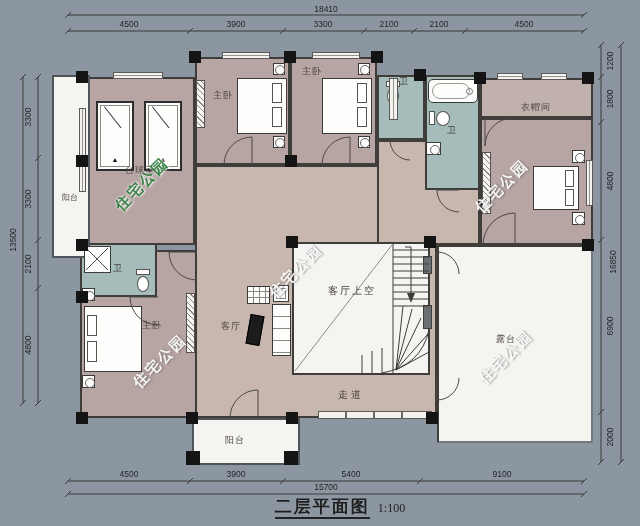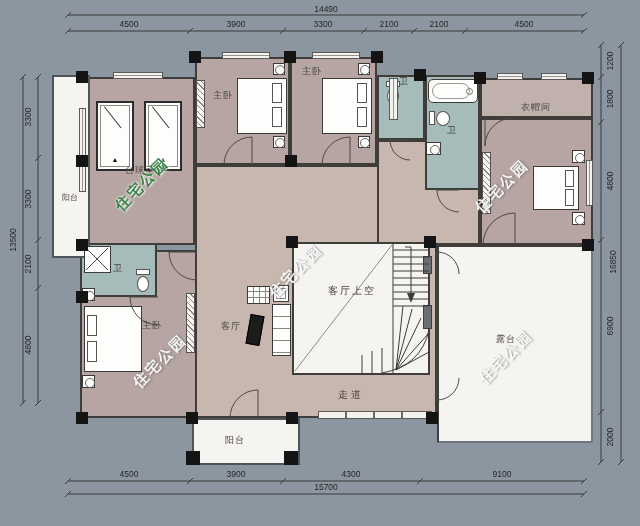--- a/index.html
+++ b/index.html
@@ -221,31 +221,31 @@
       <path d="M459,378 A22,22 0 0 1 437,400 M437,378 L437,400"></path>
       <path d="M169,252 A28,28 0 0 0 197,280 M169,252 L197,252"></path>
       <path d="M130,297 A28,28 0 0 0 158,325 M130,297 L158,297"></path>
       <path d="M390,140 A20,20 0 0 0 410,160 M390,140 L410,140"></path>
       <path d="M437,190 A22,22 0 0 0 459,212 M437,190 L459,190"></path>
       <path d="M230,418 A28,28 0 0 1 258,390 M258,390 L258,418"></path>
       <path d="M86,248 L108,270 M108,248 L86,270"></path>
     </g>
   </svg>
 
-  <div class="dim" style="left:326px;top:4px;">14490</div>
+  <div class="dim" style="left:326px;top:4px;">18410</div>
   <div class="dim" style="left:129px;top:19px;">4500</div>
   <div class="dim" style="left:236px;top:19px;">3900</div>
   <div class="dim" style="left:323px;top:19px;">3300</div>
   <div class="dim" style="left:389px;top:19px;">2100</div>
   <div class="dim" style="left:439px;top:19px;">2100</div>
   <div class="dim" style="left:524px;top:19px;">4500</div>
 
   <div class="dim" style="left:129px;top:469px;">4500</div>
   <div class="dim" style="left:236px;top:469px;">3900</div>
-  <div class="dim" style="left:351px;top:469px;">4300</div>
+  <div class="dim" style="left:351px;top:469px;">5400</div>
   <div class="dim" style="left:502px;top:469px;">9100</div>
   <div class="dim" style="left:326px;top:482px;">15700</div>
 
   <div class="dim dim-v" style="left:13px;top:235px;">13500</div>
   <div class="dim dim-v" style="left:28px;top:112px;">3300</div>
   <div class="dim dim-v" style="left:28px;top:194px;">3300</div>
   <div class="dim dim-v" style="left:28px;top:259px;">2100</div>
   <div class="dim dim-v" style="left:28px;top:340px;">4800</div>
 
   <div class="dim dim-v" style="left:610px;top:56px;">1200</div>
@@ -269,14 +269,17 @@
   <div class="lbl" style="left:132px;top:319px;width:40px;">主卧</div>
   <div class="lbl" style="left:108px;top:262px;width:20px;">卫</div>
   <div class="lbl" style="left:213px;top:434px;width:44px;">阳台</div>
 
   <div class="wm wm-green" style="left:108px;top:175px;">住宅公园</div>
   <div class="wm wm-white" style="left:468px;top:177px;">住宅公园</div>
   <div class="wm wm-white" style="left:262px;top:262px;">住宅公园</div>
   <div class="wm wm-white" style="left:126px;top:352px;">住宅公园</div>
   <div class="wm wm-white" style="left:472px;top:348px;">住宅公园</div>
 
+  <div id="titleblock">
+    <span id="title-zh">二层平面图</span><span id="title-scale">1:100</span>
+  </div>
 
 </div>
 
 </body></html>

